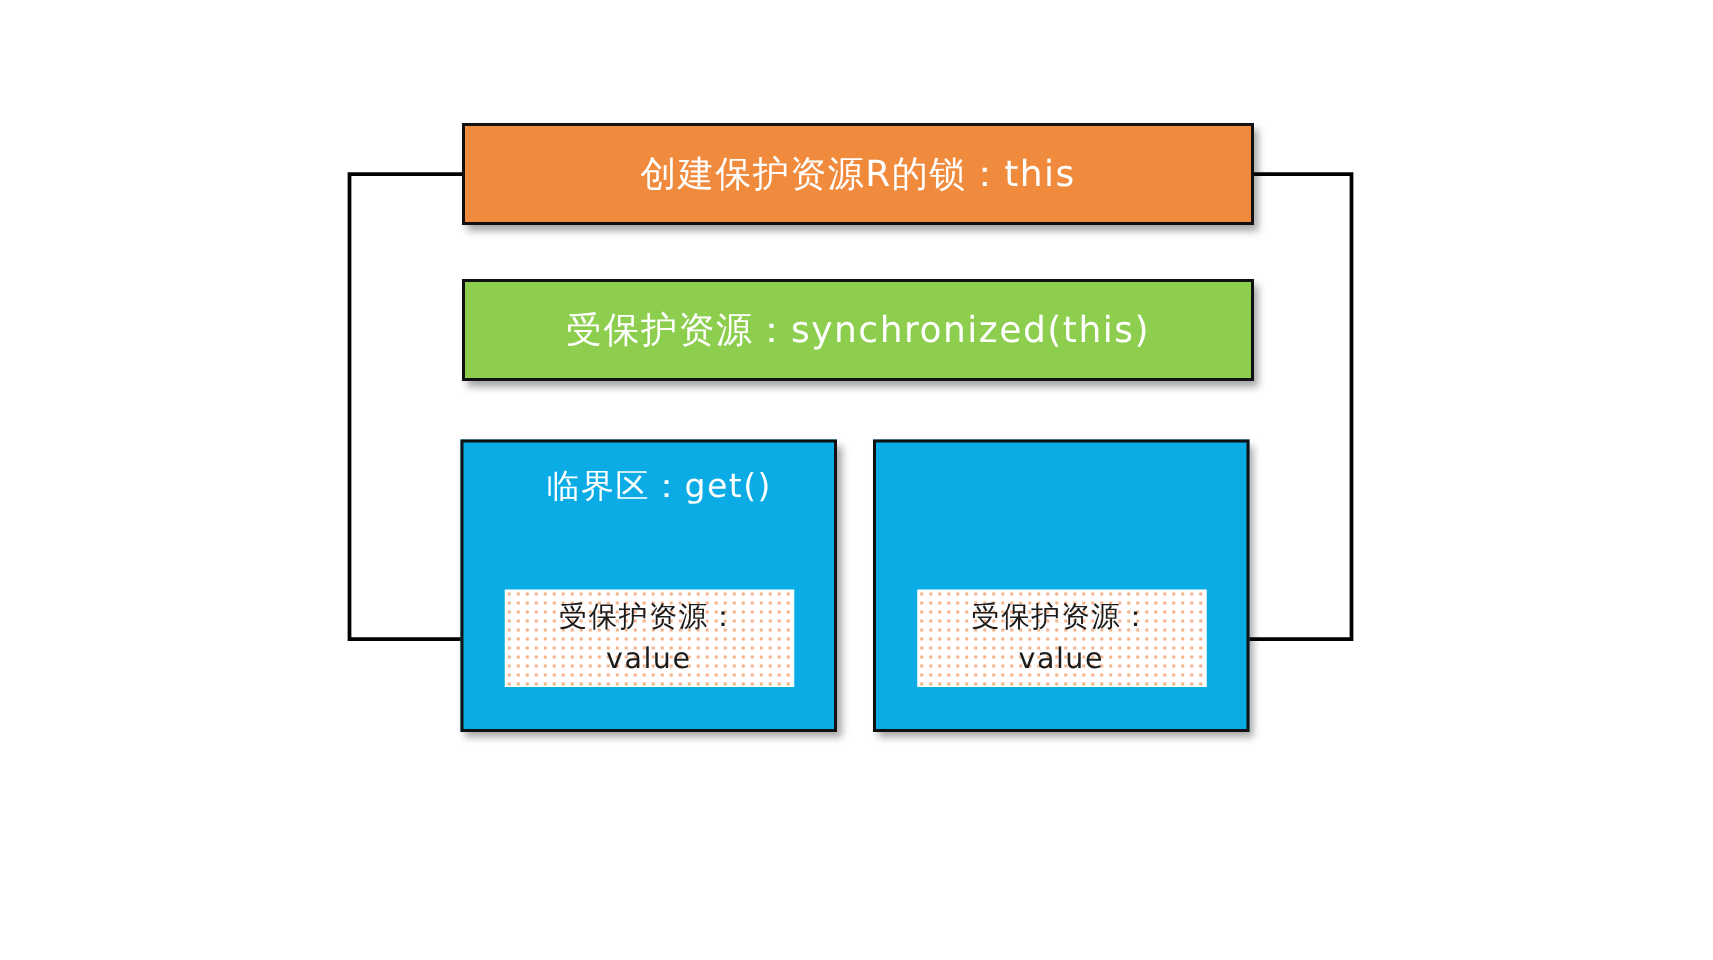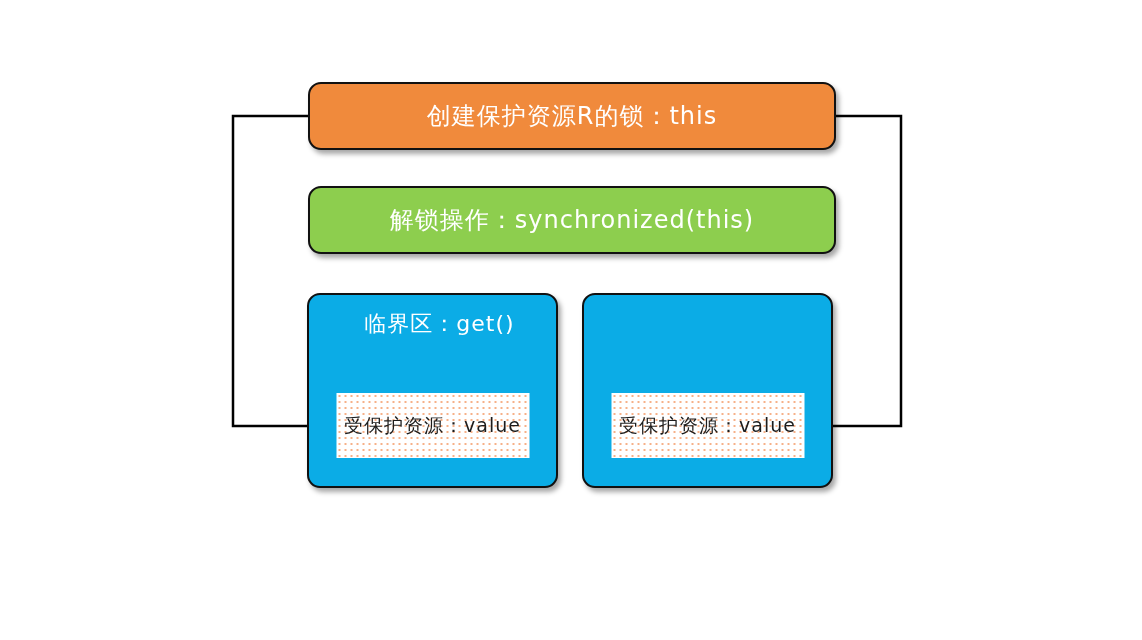--- a/index.html
+++ b/index.html
@@ -20,21 +20,21 @@
     left: 0;
     top: 0;
     width: 1142px;
     height: 640px;
     pointer-events: none;
   }
   .box {
     position: absolute;
     box-sizing: border-box;
     border: 2px solid var(--border, #111111);
-    border-radius: 13px;
+    border-radius: 0;
     box-shadow: 3px 4px 5px rgba(0,0,0,0.35);
     color: var(--text_light, #ffffff);
     display: flex;
     align-items: center;
     justify-content: center;
     text-align: center;
     letter-spacing: 1px;
   }
   .bar {
     left: 308px;
@@ -67,21 +67,21 @@
     left: 50%;
     transform: translateX(-50%);
     top: 98px;
     width: 193px;
     height: 65px;
     background-color: #ffffff;
     background-image: radial-gradient(var(--dot, #F6B189) 1px, transparent 1.2px);
     background-size: 6px 6px;
     color: var(--text_dark, #1C1C1C);
     display: flex;
-    flex-direction: row;
+    flex-direction: column;
     align-items: center;
     justify-content: center;
     font-size: 19px;
     line-height: 1.45;
     letter-spacing: 1px;
   }
   .connector {
     fill: none;
     stroke: var(--arrow, #000000);
     stroke-width: 2.5px;
@@ -98,21 +98,21 @@
       <marker id="ah" viewBox="0 0 10 10" refX="10" refY="5" markerUnits="userSpaceOnUse" markerWidth="15" markerHeight="13" orient="auto">
         <path class="arrowhead" d="M0,0 L10,5 L0,10 z"></path>
       </marker>
     </defs>
     <path class="connector" d="M308,116 H233 V426 H341" marker-end="url(#ah)"></path>
     <path class="connector" d="M836,116 H901 V426 H805" marker-end="url(#ah)"></path>
   </svg>
 
   <div class="box bar orange">创建保护资源R的锁：this</div>
 
-  <div class="box bar green g1">解锁操作：synchronized(this)</div>
+  <div class="box bar green g1">受保护资源：synchronized(this)</div>
 
   <div class="box blue b-left">
     <div class="blue-title">临界区：get()</div>
     <div class="resource-box">
       <span>受保护资源：</span>
       <span>value</span>
     </div>
   </div>
 
   <div class="box blue b-right">

